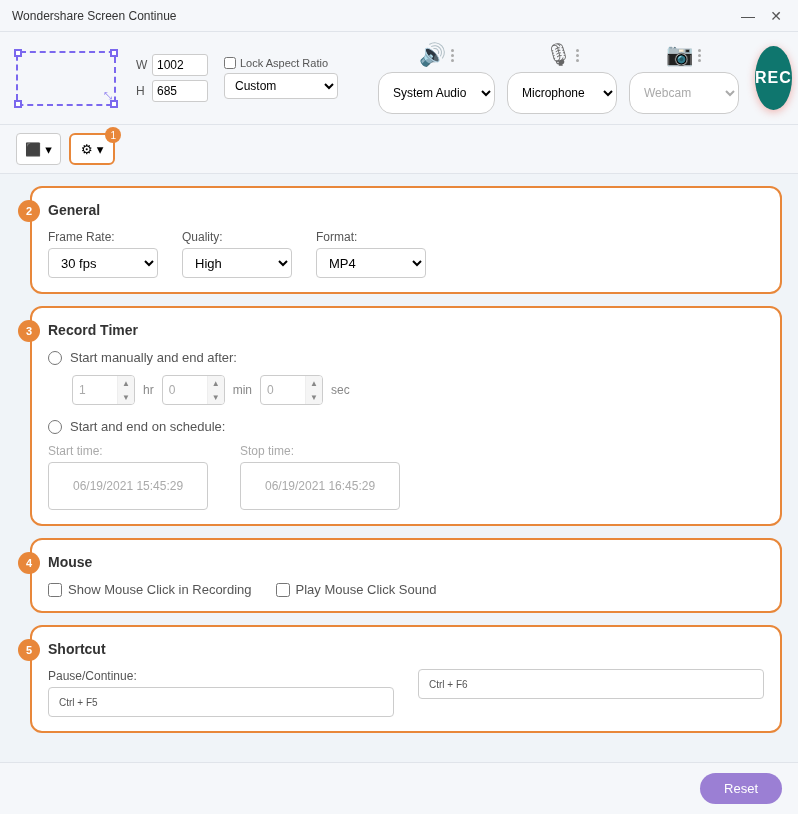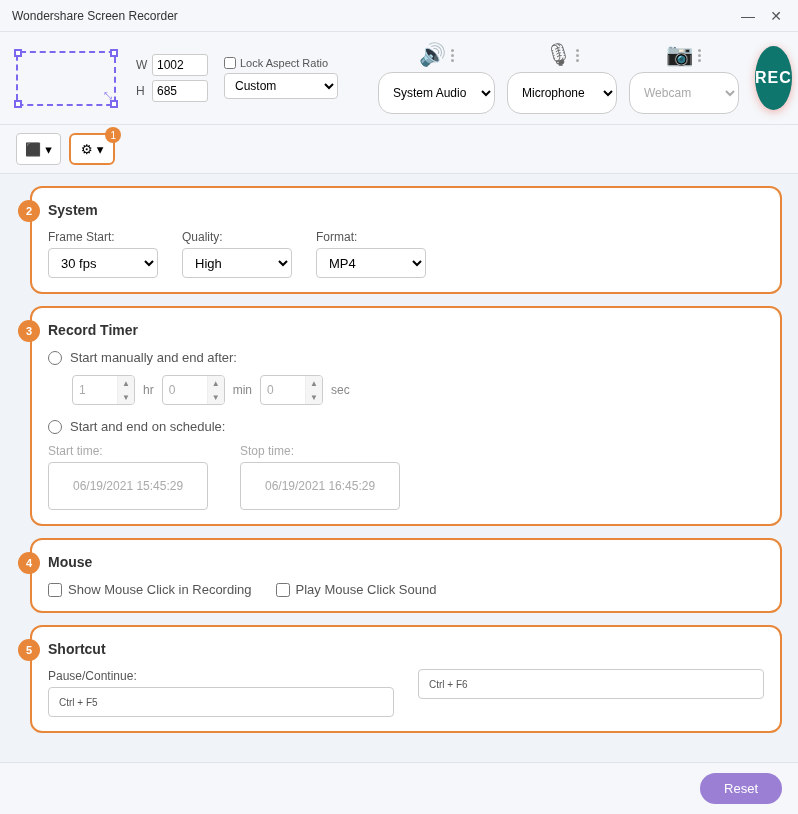--- a/index.html
+++ b/index.html
@@ -441,21 +441,21 @@
     .divider-line {
       width: 1px;
       height: 40px;
       background: #ddd;
     }
   </style>
 </head>
 <body>
 
 <div class="title-bar">
-  <span class="title-bar-text">Wondershare Screen Recorder</span>
+  <span class="title-bar-text">Wondershare Screen Continue</span>
   <div class="title-bar-controls">
     <button class="title-bar-btn">—</button>
     <button class="title-bar-btn">✕</button>
   </div>
 </div>
 
 <div class="top-toolbar">
 
   <div class="capture-area">
     <div class="capture-rect">
@@ -549,24 +549,24 @@
     <span>⚙</span>
     <span>▾</span>
     <span class="badge">1</span>
   </button>
 </div>
 
 <div class="content-area" style="padding-bottom: 60px;">
 
   <div class="section-card" style="margin-left: 14px;">
     <div class="section-number">2</div>
-    <div class="section-title">System</div>
+    <div class="section-title">General</div>
     <div class="general-row">
       <div class="field-group">
-        <span class="field-label">Frame Start:</span>
+        <span class="field-label">Frame Rate:</span>
         <select class="field-select">
           <option>30 fps</option>
           <option>15 fps</option>
           <option>20 fps</option>
           <option>60 fps</option>
         </select>
       </div>
       <div class="field-group">
         <span class="field-label">Quality:</span>
         <select class="field-select">

